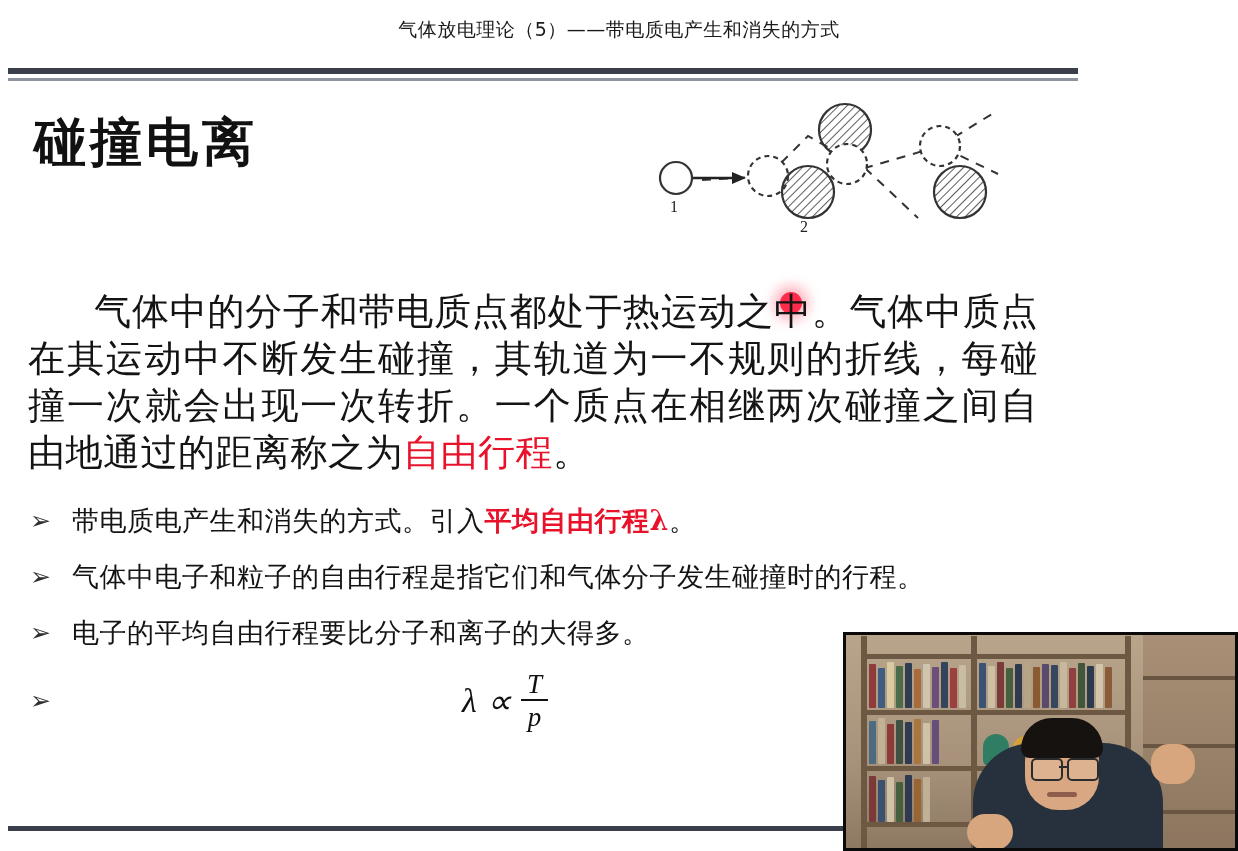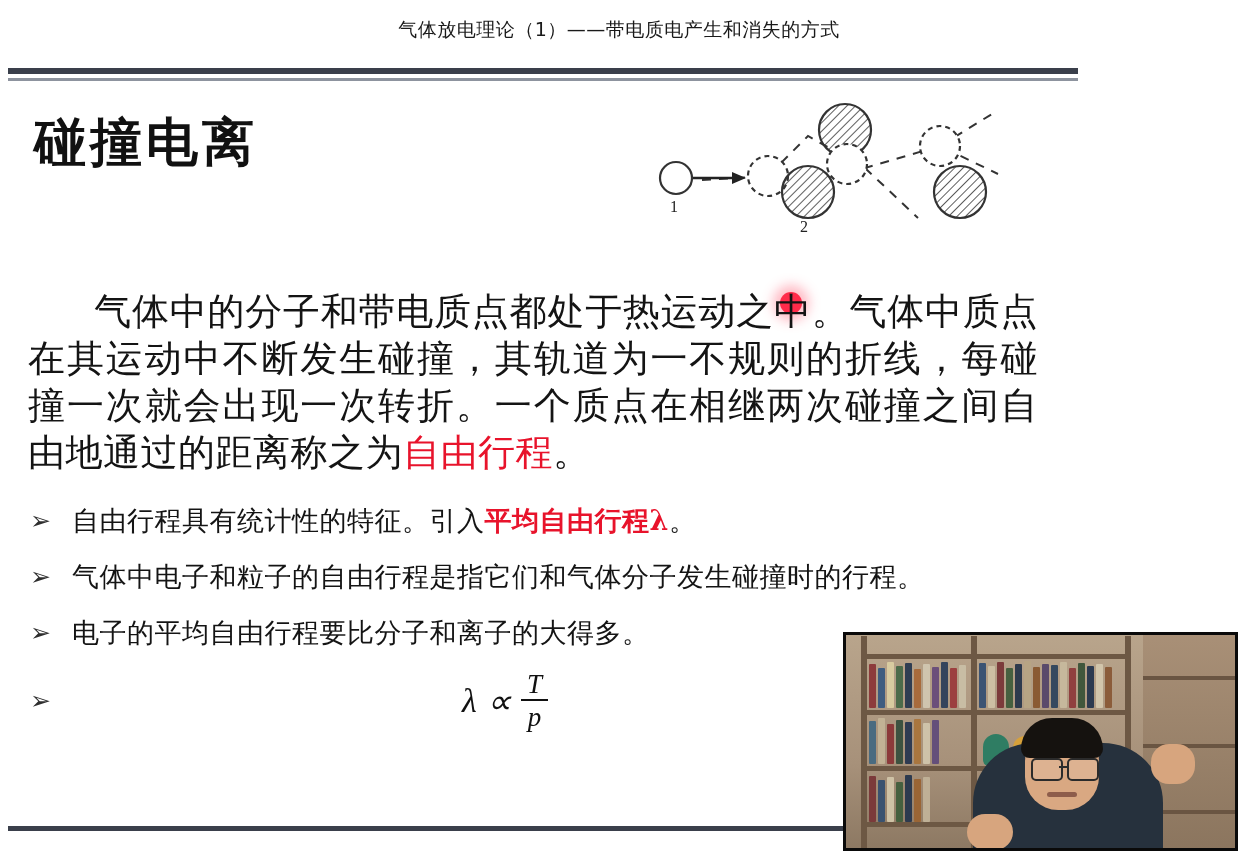--- a/index.html
+++ b/index.html
@@ -270,21 +270,21 @@
   .wc-border {
     position: absolute; left:0; top:0; width: 395px; height: 219px;
     box-sizing: border-box;
     border: 3px solid #0a0a0a;
   }
 </style>
 </head>
 <body>
 
 <div class="page-header">
-  <div class="title">气体放电理论（1）——带电质电产生和消失的方式</div>
+  <div class="title">气体放电理论（5）——带电质电产生和消失的方式</div>
 </div>
 
 <div class="slide">
 
   <div class="rule-top"></div>
   <div class="rule-top-thin"></div>
   <div class="rule-bottom"></div>
 
   <div class="slide-title">碰撞电离</div>
 
@@ -320,21 +320,21 @@
   </div>
 
   <div class="para">
     <span class="indent"></span><span>气体中的分子和带电质点都处于热运动之中。气体中质点在其运动中不断发生碰撞，其轨道为一不规则的折线，每碰撞一次就会出现一次转折。一个质点在相继两次碰撞之间自由地通过的距离称之为</span><span class="red">自由行程</span><span>。</span>
   </div>
 
   <div class="bullets">
 
     <div class="bullet">
       <span class="arrow">➢</span>
-      <span class="btext"><span>自由行程具有统计性的特征。引入</span><span class="redb">平均自由行程λ</span><span>。</span></span>
+      <span class="btext"><span>带电质电产生和消失的方式。引入</span><span class="redb">平均自由行程λ</span><span>。</span></span>
     </div>
 
     <div class="bullet">
       <span class="arrow">➢</span>
       <span class="btext">气体中电子和粒子的自由行程是指它们和气体分子发生碰撞时的行程。</span>
     </div>
 
     <div class="bullet">
       <span class="arrow">➢</span>
       <span class="btext">电子的平均自由行程要比分子和离子的大得多。</span>

